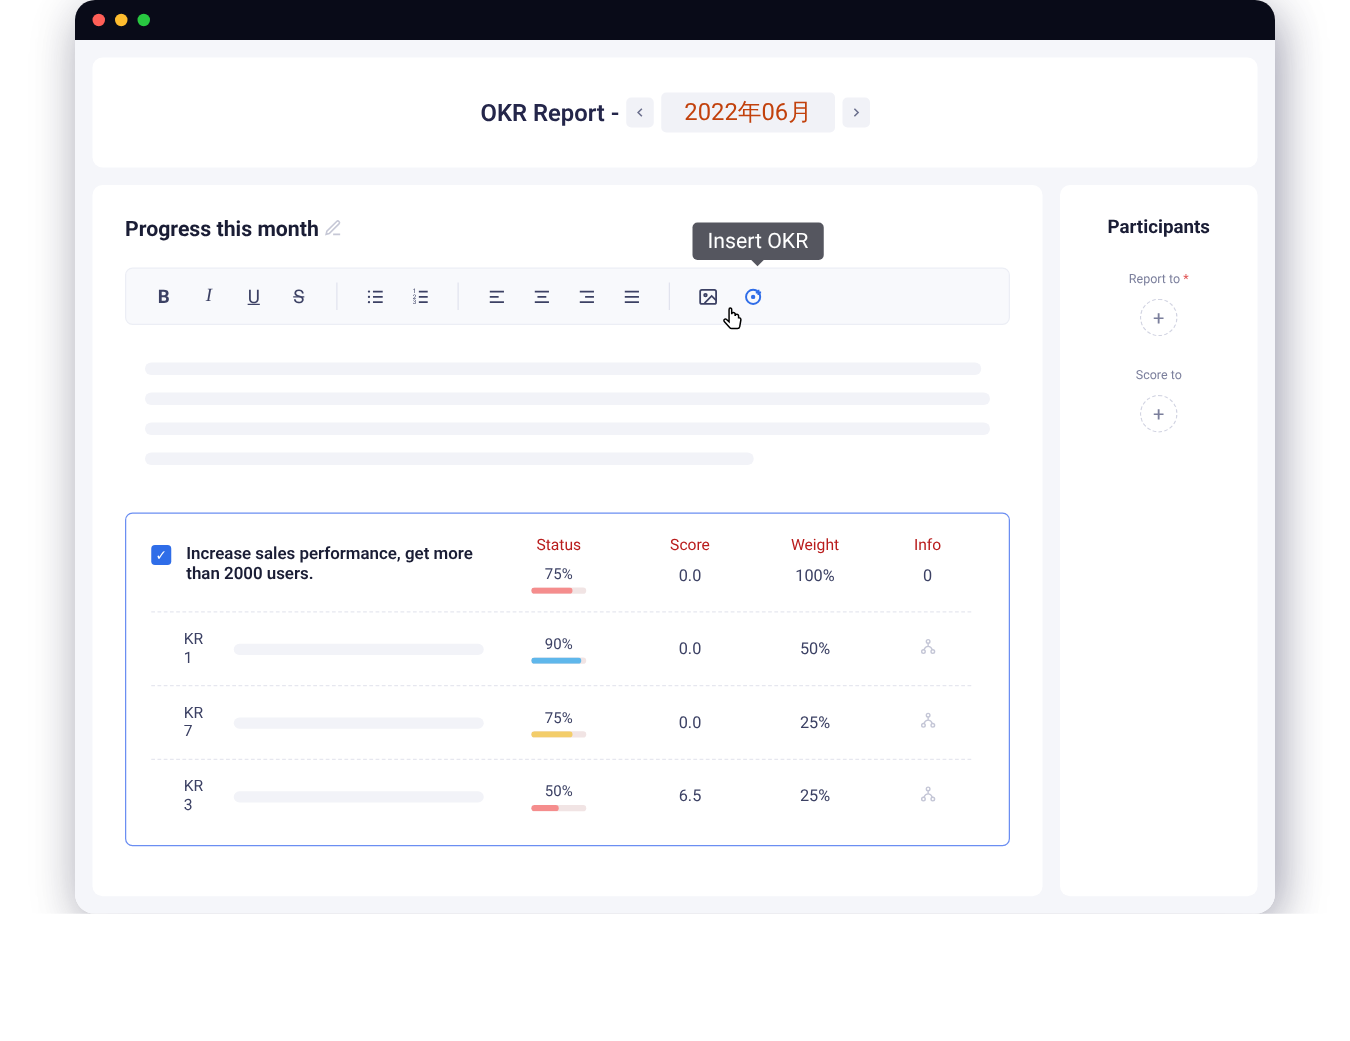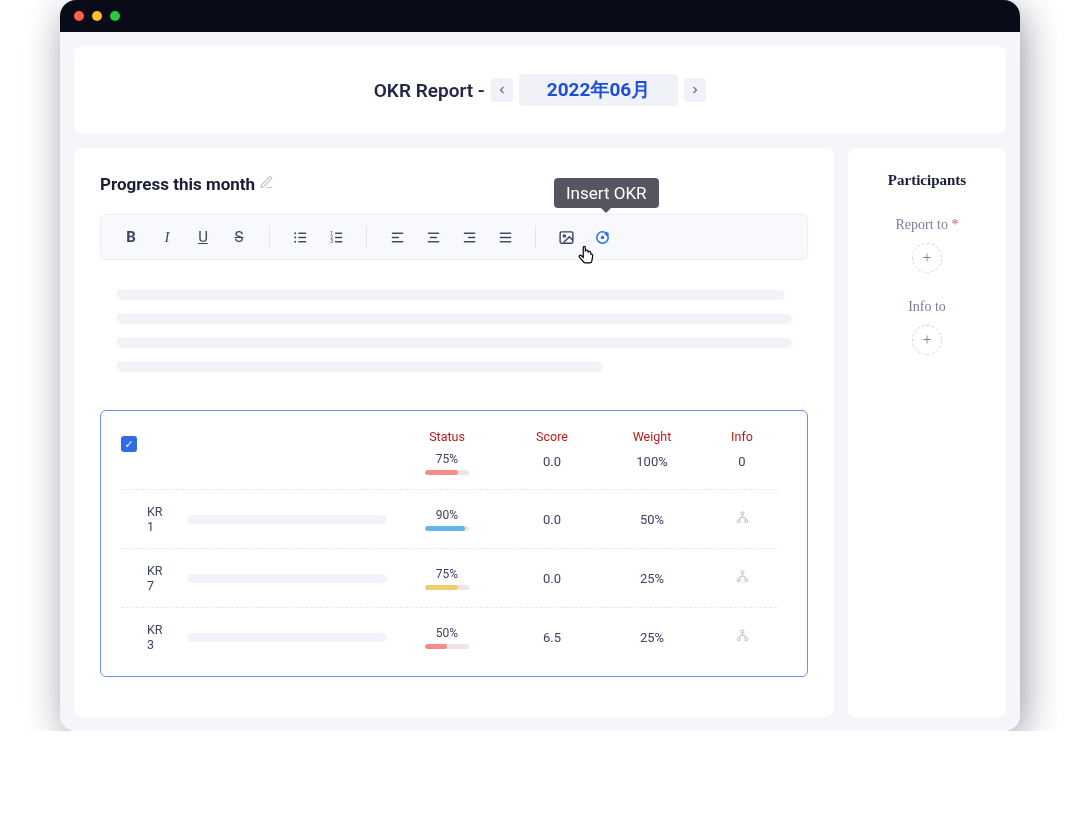--- a/index.html
+++ b/index.html
@@ -57,29 +57,29 @@
     width: 22px; height: 24px;
     background: #f1f2f7;
     border-radius: 4px;
     display: flex; align-items: center; justify-content: center;
     color: #6b6f8d;
     font-size: 12px;
     cursor: pointer;
   }
   .month-label {
     background: #f1f2f7;
-    padding: 3px 28px;
+    padding: 3px 18px;
     border-radius: 4px;
-    color: #1d4ed8;
-    font-weight: 700;
+    color: #c2410c;
+    font-weight: 400;
   }
 
   .main-row { display: flex; gap: 14px; }
   .editor-card { flex: 1; padding: 26px 26px 40px; }
-  .sidebar-card { width: 158px; padding: 24px 16px; font-family: Liberation Serif, serif; }
+  .sidebar-card { width: 158px; padding: 24px 16px; }
 
   .section-title-row { display: flex; align-items: center; gap: 4px; margin-bottom: 20px; }
   .section-title { font-size: 17px; font-weight: 700; color: #1a1d35; }
   .edit-pencil { color: #c6c8d6; }
 
   .toolbar-wrap { position: relative; }
   .toolbar {
     background: #f8f9fc;
     border: 1px solid #eceef5;
     border-radius: 6px;
@@ -201,21 +201,21 @@
     height: 9px;
     background: #f2f3f8;
     border-radius: 5px;
   }
   .cell-center { text-align: center; font-size: 13px; color: #3c4164; }
   .info-icon { color: #c4c6d6; font-size: 14px; }
 
   
   .sidebar-title { font-size: 15px; font-weight: 700; text-align: center; margin-bottom: 28px; }
   .side-section { text-align: center; margin-bottom: 26px; }
-  .side-label { font-size: 14px; color: #7b7f9c; margin-bottom: 10px; }
+  .side-label { font-size: 10px; color: #7b7f9c; margin-bottom: 10px; }
   .side-label .req { color: #e05252; }
   .add-circle {
     width: 30px; height: 30px;
     border: 1.5px dashed #d2d4e2;
     border-radius: 50%;
     display: flex; align-items: center; justify-content: center;
     margin: 0 auto;
     color: #7b7f9c;
     font-size: 16px;
     cursor: pointer;
@@ -375,20 +375,21 @@
           <div class="skel w1"></div>
           <div class="skel w2"></div>
           <div class="skel w3"></div>
           <div class="skel w4"></div>
         </div>
 
         <div class="okr-block">
           <div class="okr-header">
             <div class="okr-title-cell">
               <div class="checkbox">✓</div>
+              <div class="okr-title-text">Increase sales performance, get more than 2000 users.</div>
             </div>
             <div>
               <div class="col-head">Status</div>
               <div class="status-cell" style="margin-top:8px">
                 <div class="status-pct">75%</div>
                 <div class="status-bar">
                     <div class="bar-red" style="width:75%"></div>
                   </div>
               </div>
             </div>
@@ -475,21 +476,21 @@
       <div class="card sidebar-card">
         <div class="sidebar-title">Participants</div>
 
         <div class="side-section">
           <div class="side-label"><span>Report to</span> <span class="req">*</span></div>
           <div class="add-circle">+</div>
         </div>
 
 
         <div class="side-section">
-          <div class="side-label">Info to</div>
+          <div class="side-label">Score to</div>
           <div class="add-circle">+</div>
         </div>
       </div>
 
     </div>
 
   </div>
 </div>
 
 </body></html>

